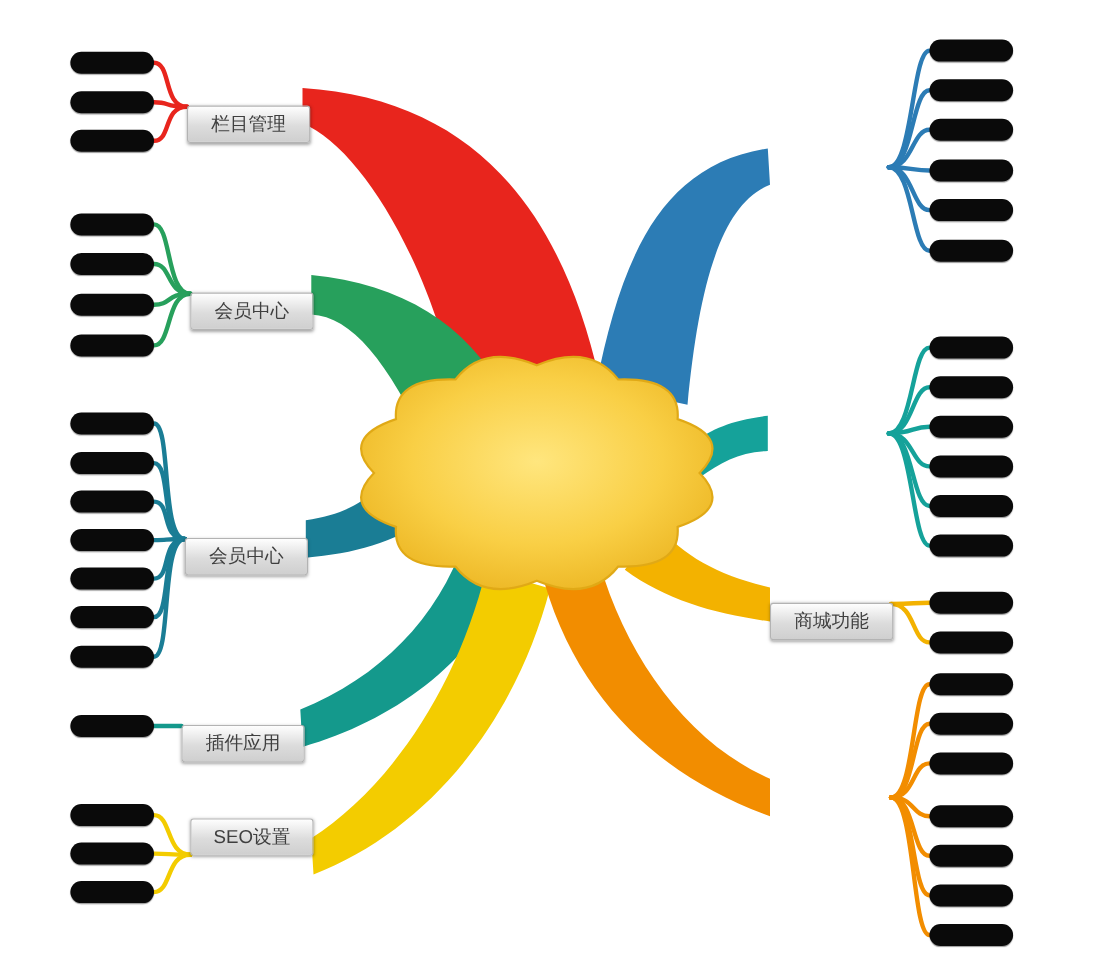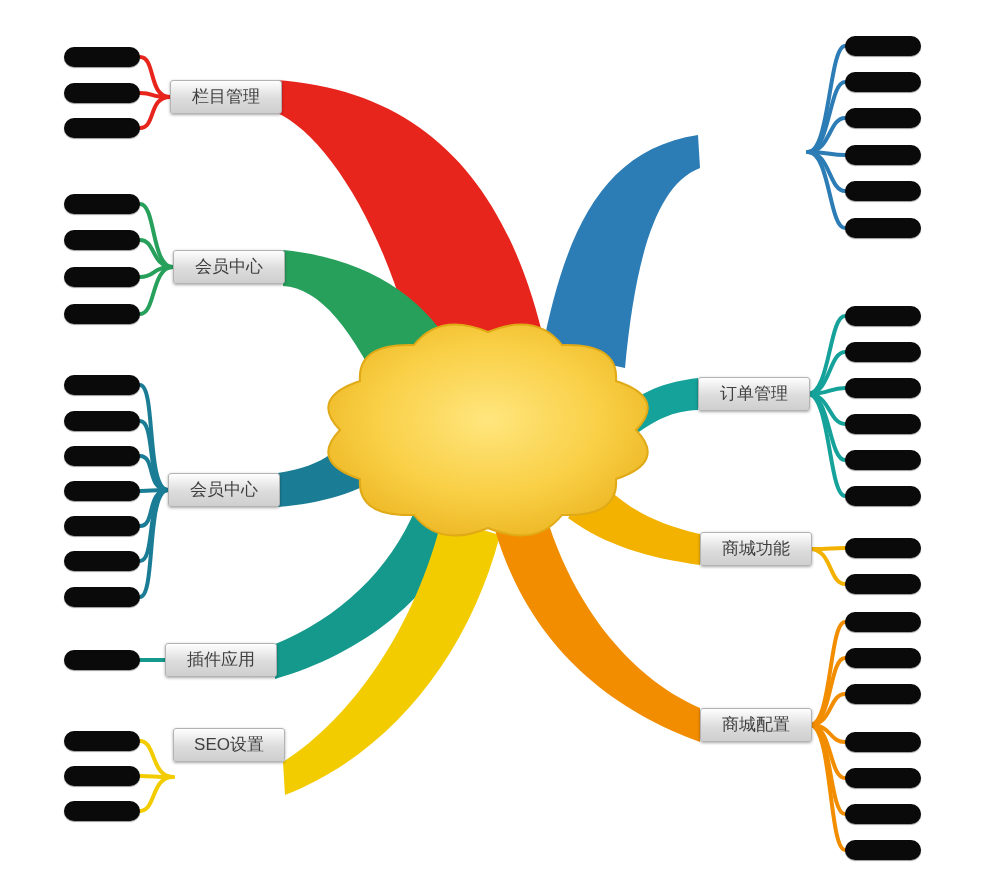--- a/index.html
+++ b/index.html
@@ -16,20 +16,21 @@
     width:110px;height:32px;
     background:linear-gradient(#fefefe,#dcdcdc 55%,#cfcfcf);
     border:1px solid #b3b3b3;
     border-radius:3px;
     box-shadow:0 1px 3px rgba(0,0,0,.35);
     color:#3f3f3f;
     font-size:17px;
     line-height:32px;
     text-align:center;
     white-space:nowrap;
+    margin-top:16px;
   }
   .leaf-pill{
     position:absolute;
     width:76px;height:20px;
     background:#0a0a0a;
     border-radius:10px;
     box-shadow:0 1px 1px rgba(0,0,0,.4);
   }
   #center-label{
     position:absolute;
@@ -113,23 +114,21 @@
              Q 309 462 360 479 Q 357 517 414 515 Q 440 548 488 528
              Q 536 548 562 515 Q 619 517 616 479 Q 667 462 636 430 Z"></path>
   </svg>
 
 
   <div class="branch-label" style="left:170px;top:80px">栏目管理</div>
   <div class="branch-label" style="left:173px;top:250px">会员中心</div>
   <div class="branch-label" style="left:168px;top:473px">会员中心</div>
   <div class="branch-label" style="left:165px;top:643px">插件应用</div>
   <div class="branch-label" style="left:173px;top:728px">SEO设置</div>
-  <div class="branch-label" style="left:698px;top:377px">订单管理</div>
   <div class="branch-label" style="left:700px;top:532px">商城功能</div>
-  <div class="branch-label" style="left:700px;top:708px">商城配置</div>
 
 <div class="leaf-pill" style="left: 64px; top: 47px;"></div>
     <div class="leaf-pill" style="left: 64px; top: 83px;"></div>
     <div class="leaf-pill" style="left: 64px; top: 118px;"></div>
     <div class="leaf-pill" style="left: 64px; top: 194px;"></div>
     <div class="leaf-pill" style="left: 64px; top: 230px;"></div>
     <div class="leaf-pill" style="left: 64px; top: 267px;"></div>
     <div class="leaf-pill" style="left: 64px; top: 304px;"></div>
     <div class="leaf-pill" style="left: 64px; top: 375px;"></div>
     <div class="leaf-pill" style="left: 64px; top: 411px;"></div>

